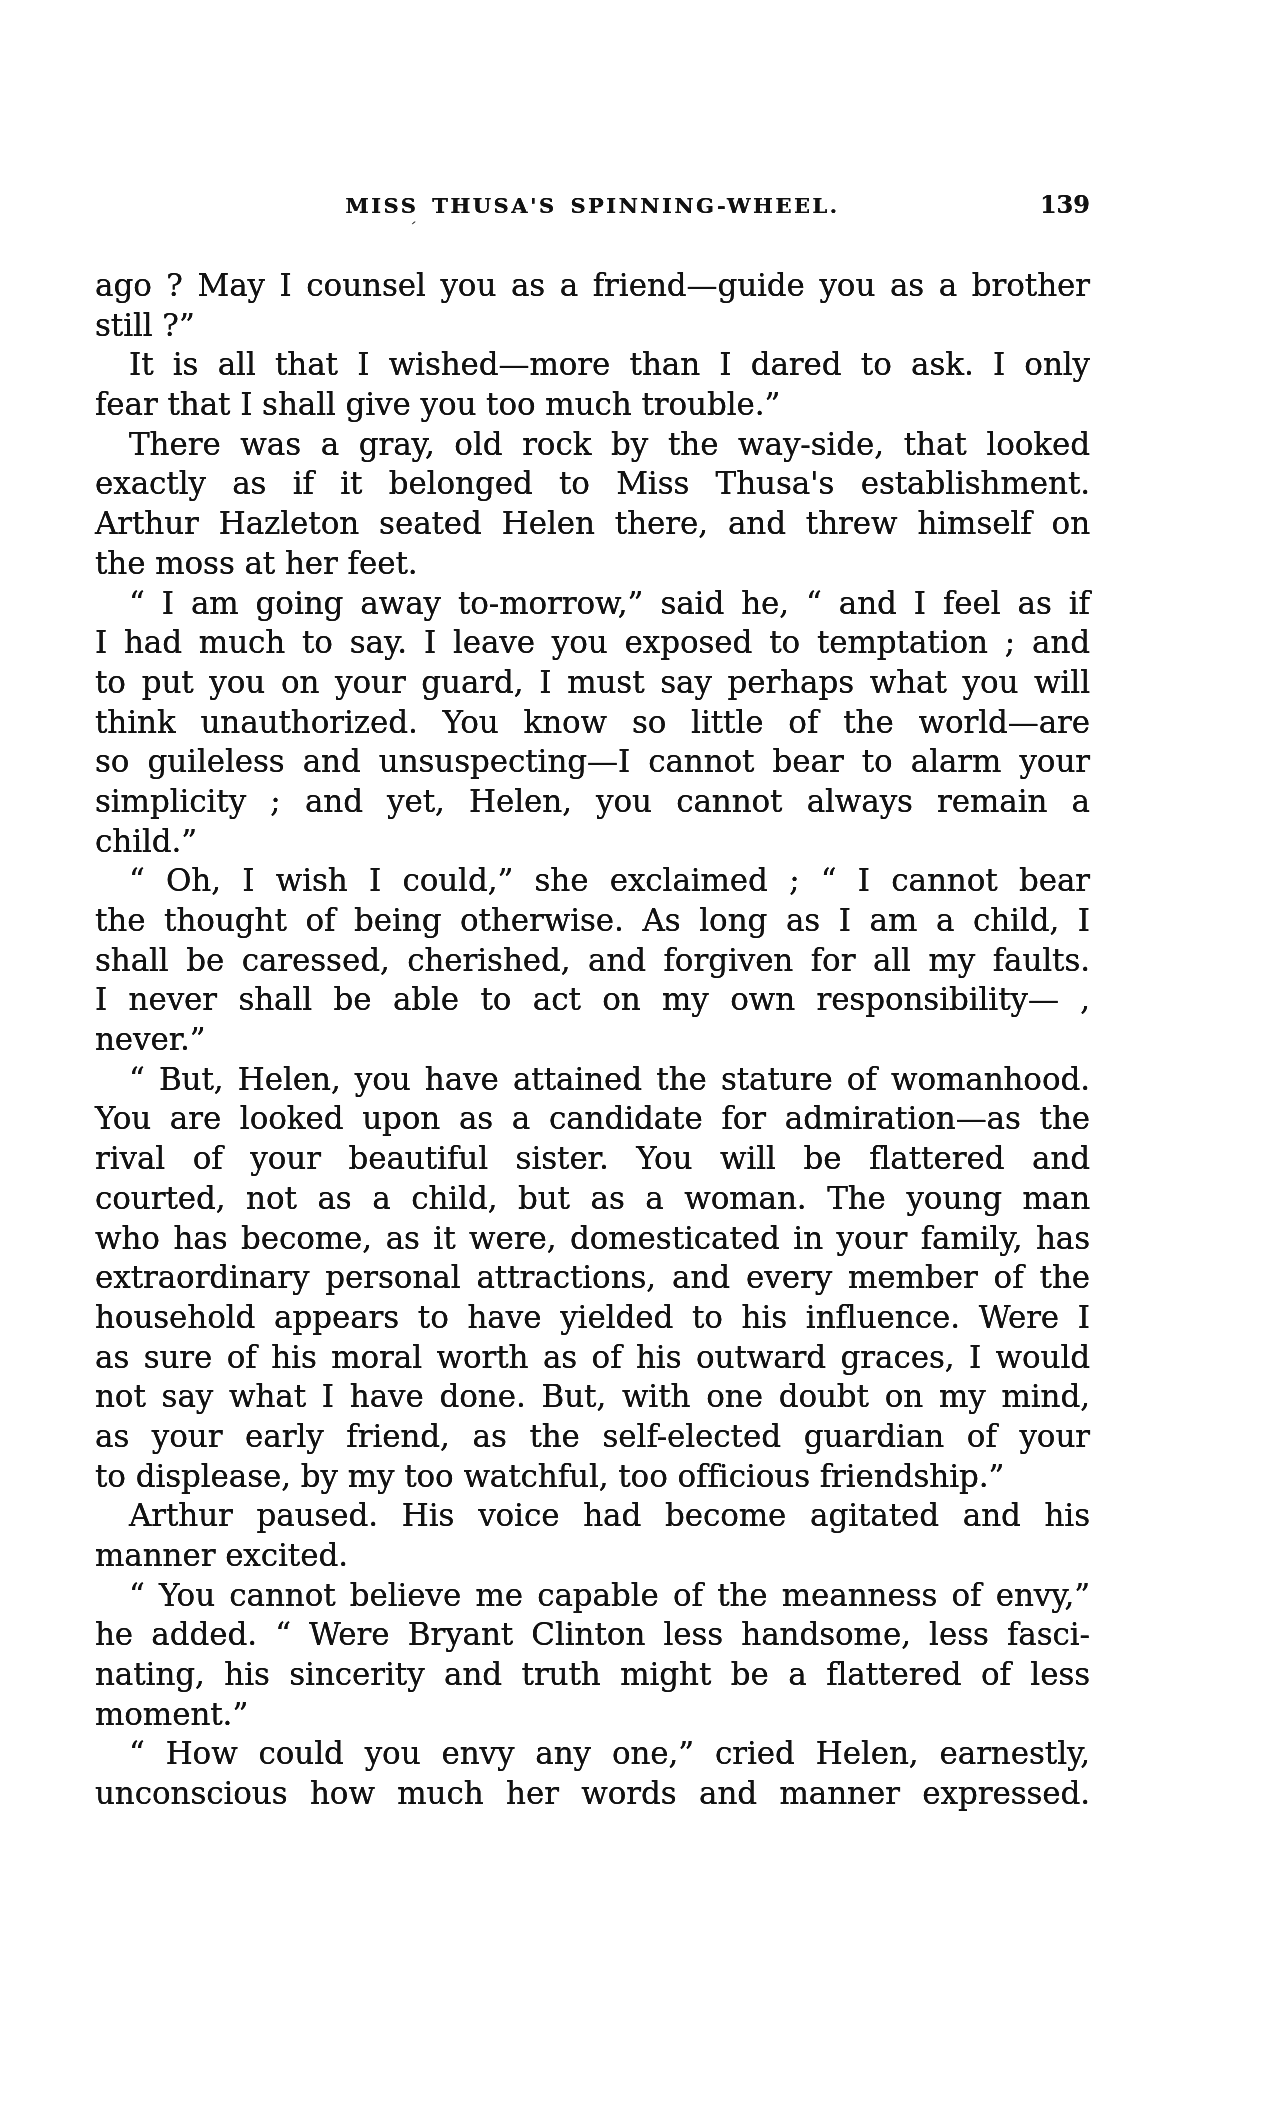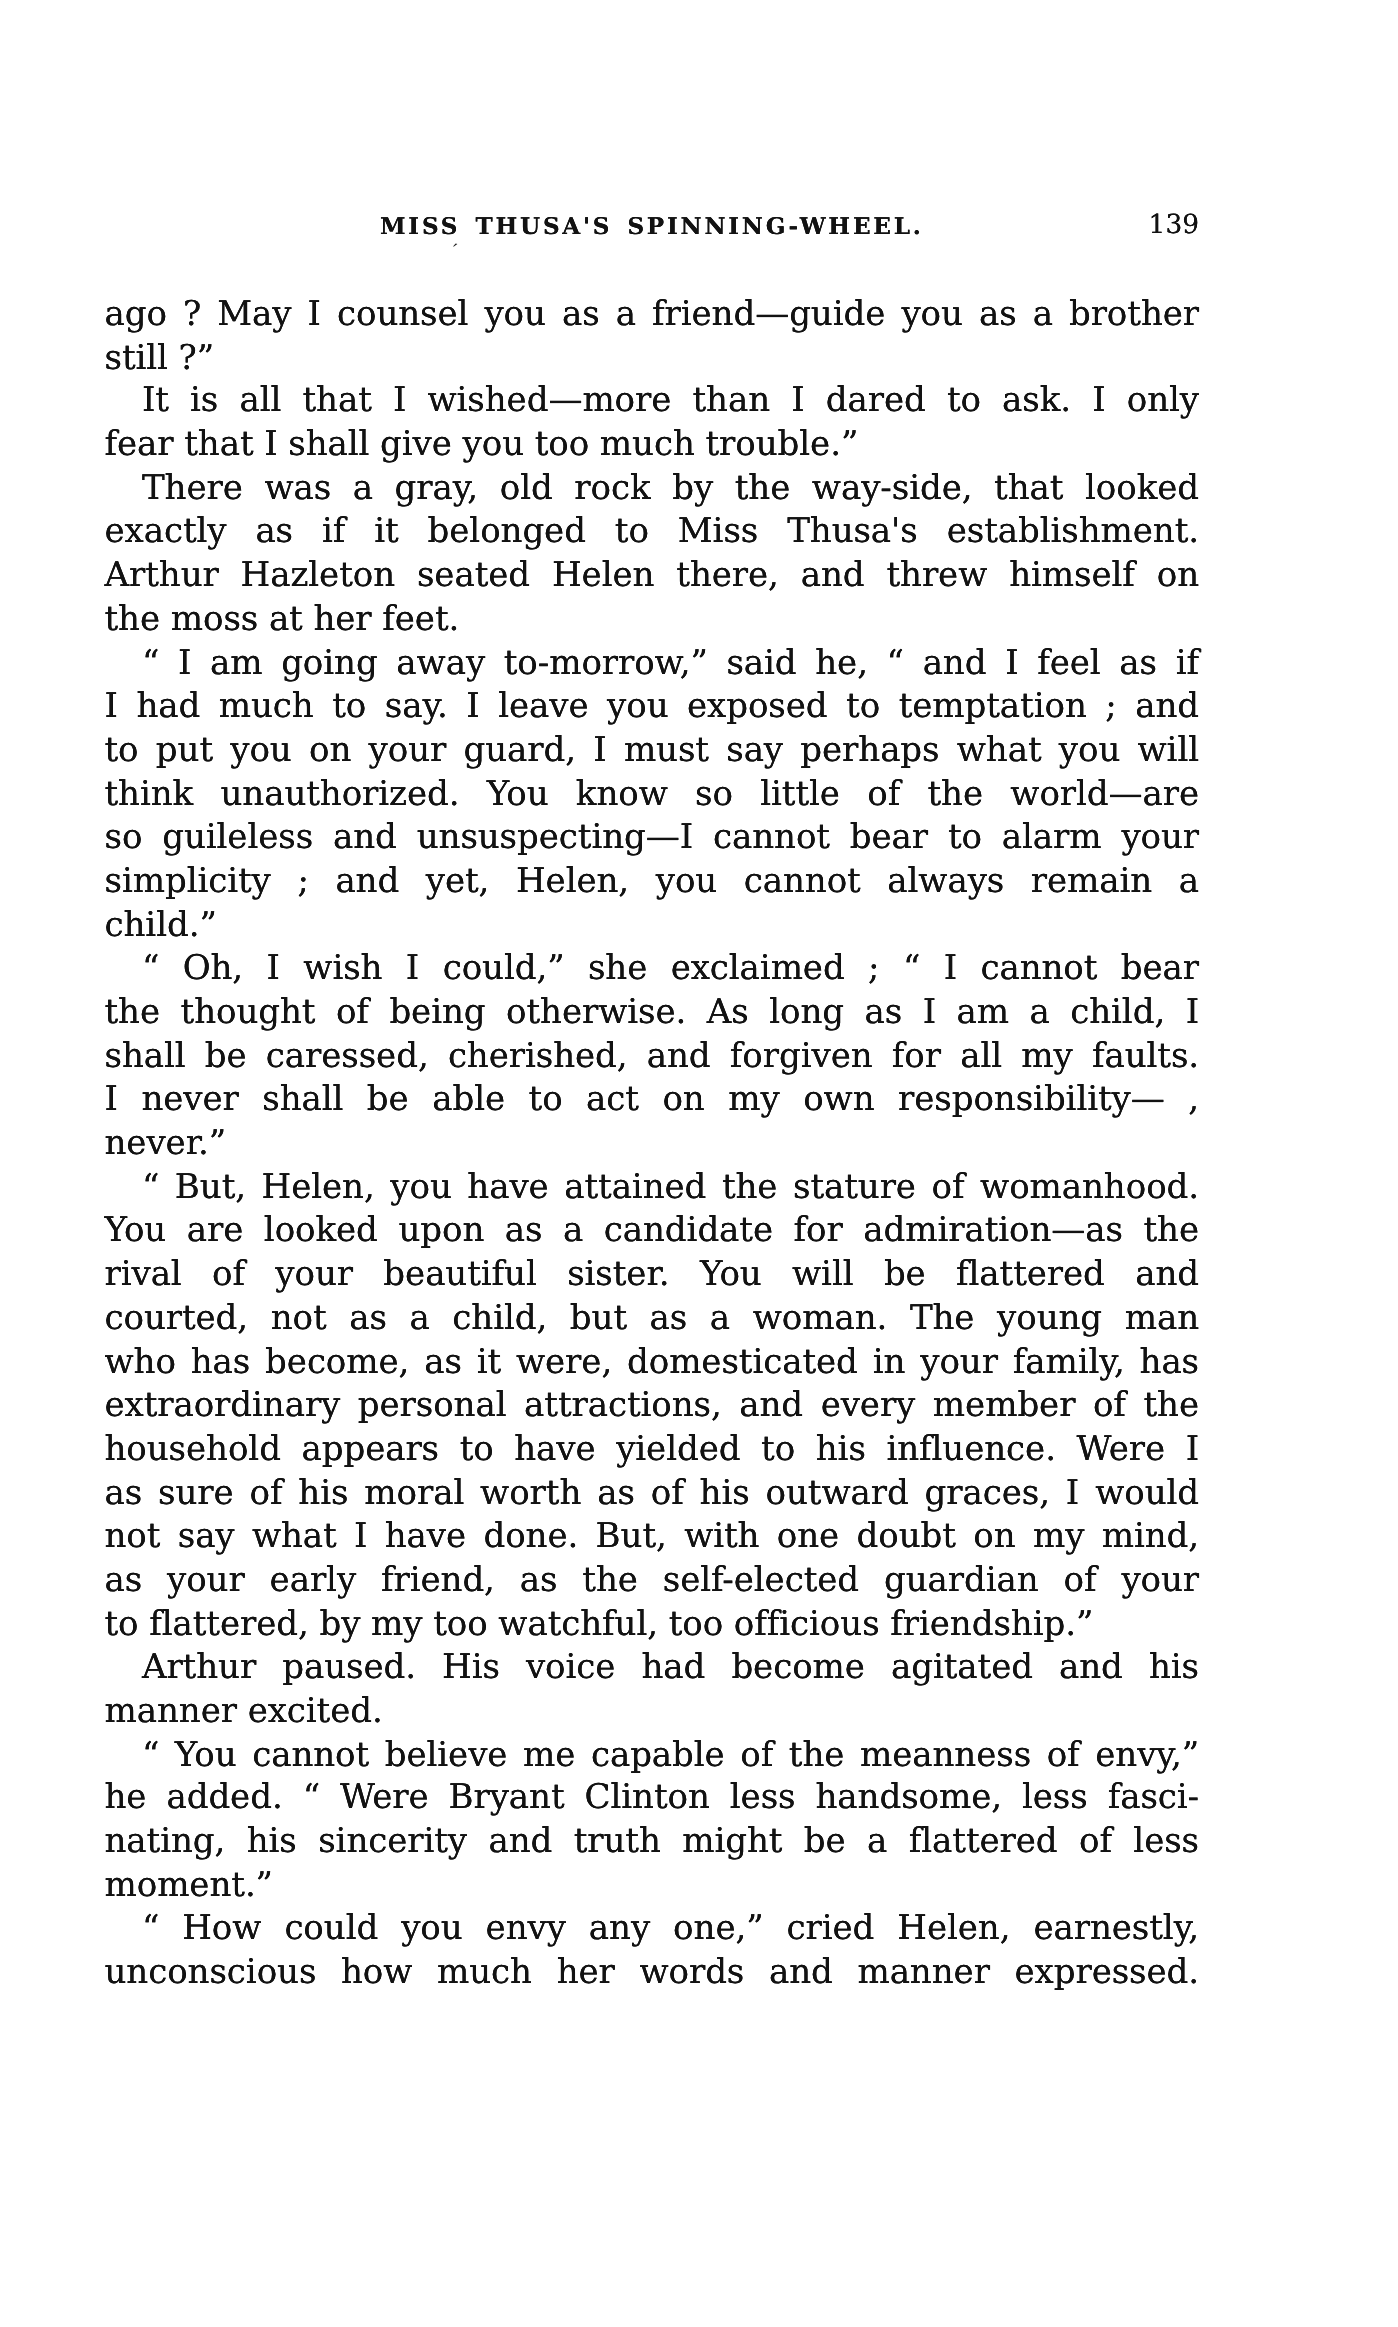--- a/index.html
+++ b/index.html
@@ -34,21 +34,21 @@
     letter-spacing: 2.5px;
     word-spacing: 4px;
     white-space: nowrap;
     text-shadow: 0 0 0.5px #000;
   }
   .head-page {
     position: absolute;
     right: 0;
     top: -3px;
     font-size: 24px;
-    font-weight: 400;
+    font-weight: 700;
     text-shadow: 0 0 0.5px #000;
   }
   .head-tick {
     position: absolute;
     left: 313px;
     top: 26px;
     font-size: 16px;
     transform: rotate(10deg);
     color: #1a1a1a;
   }
@@ -111,21 +111,21 @@
       <div class="line indent">“ But, Helen, you have attained the stature of womanhood.</div>
       <div class="line">You are looked upon as a candidate for admiration—as the</div>
       <div class="line">rival of your beautiful sister.  You will be flattered and</div>
       <div class="line">courted, not as a child, but as a woman.  The young man</div>
       <div class="line">who has become, as it were, domesticated in your family, has</div>
       <div class="line">extraordinary personal attractions, and every member of the</div>
       <div class="line">household appears to have yielded to his influence.  Were I</div>
       <div class="line">as sure of his moral worth as of his outward graces, I would</div>
       <div class="line">not say what I have done.  But, with one doubt on my mind,</div>
       <div class="line">as your early friend, as the self-elected guardian of your</div>
-      <div class="line flush">to flattered, by my too watchful, too officious friendship.”</div>
+      <div class="line flush">to displease, by my too watchful, too officious friendship.”</div>
       <div class="line indent">Arthur paused.  His voice had become agitated and his</div>
       <div class="line flush">manner excited.</div>
       <div class="line indent">“ You cannot believe me capable of the meanness of envy,”</div>
       <div class="line">he added.  “ Were Bryant Clinton less handsome, less fasci-</div>
       <div class="line">nating, his sincerity and truth might be a flattered of less</div>
       <div class="line flush">moment.”</div>
       <div class="line indent">“ How could you envy any one,” cried Helen, earnestly,</div>
       <div class="line">unconscious how much her words and manner expressed.</div>
     </div>
 

